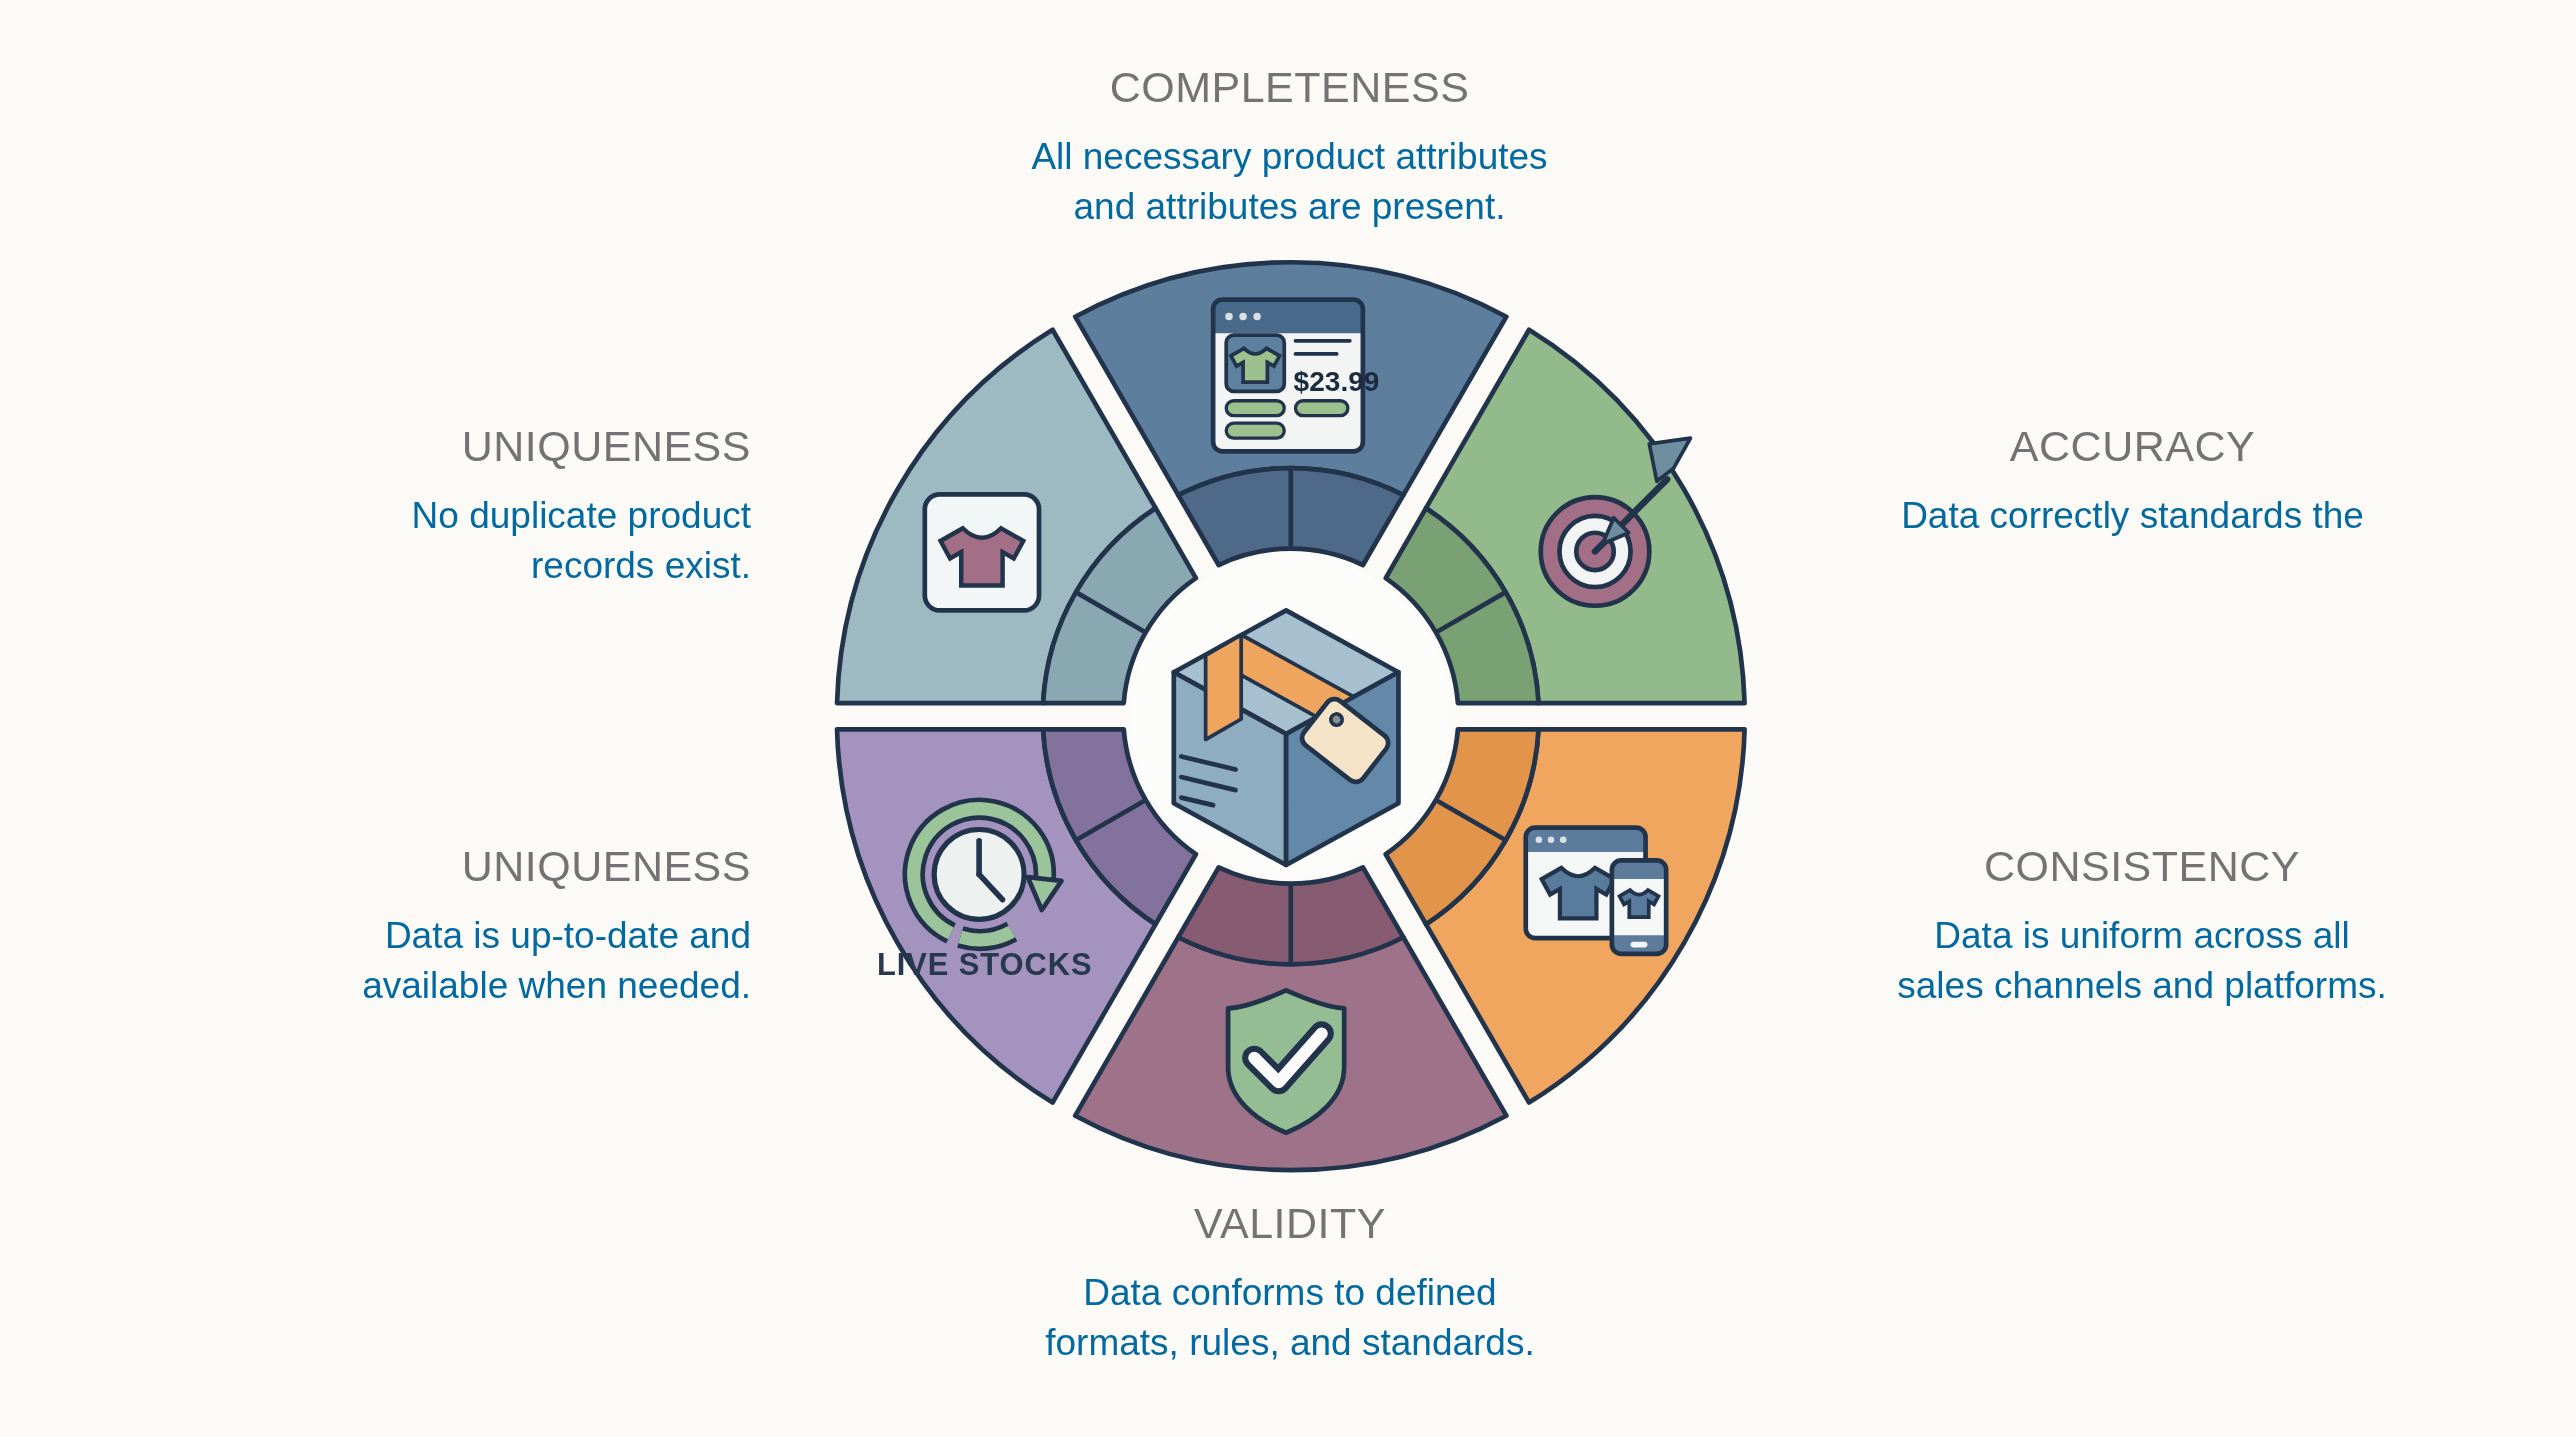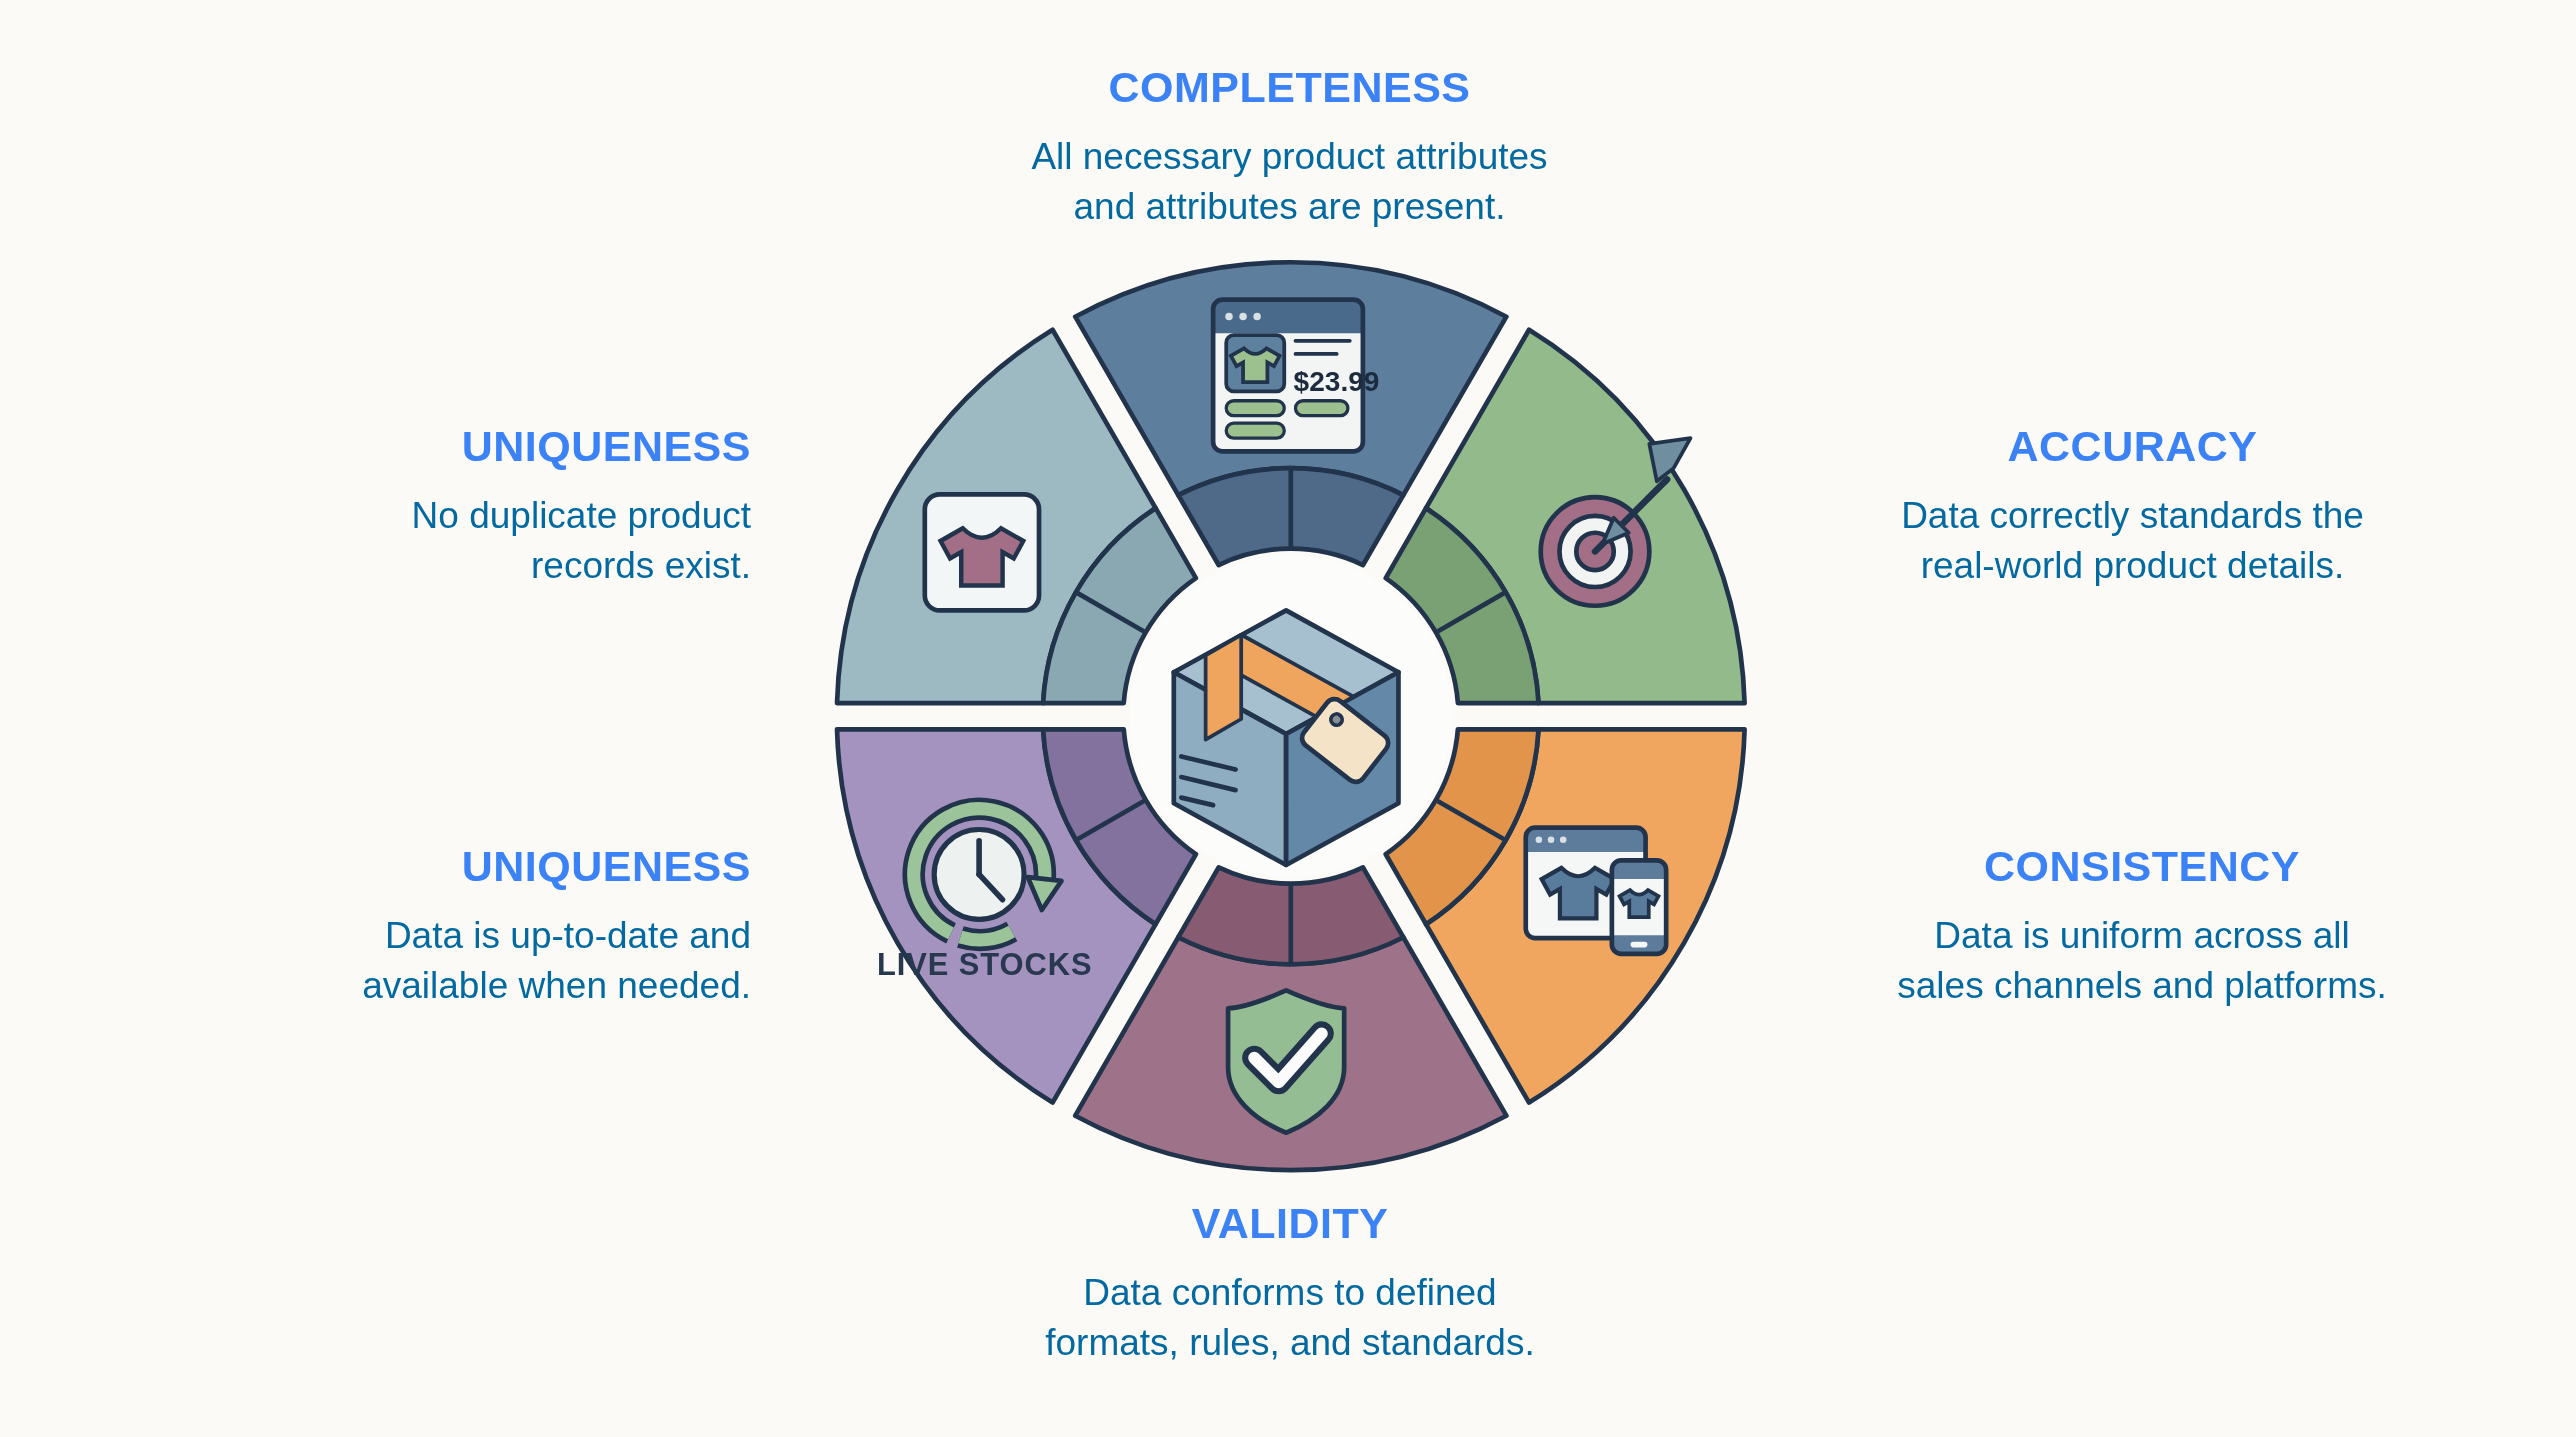--- a/index.html
+++ b/index.html
@@ -4,22 +4,22 @@
 <style>
   html,body{margin:0;padding:0;}
   body{
     width:2576px;height:1438px;position:relative;overflow:hidden;
     background:#fbfaf7;
     font-family:"Liberation Sans", sans-serif;
   }
   .label-block{position:absolute;}
   .label-block h2{
     margin:0 0 19px 0;
-    font-size:43px;line-height:51px;font-weight:bold;
-    letter-spacing:0.5px;color:#3b82f6;
+    font-size:43px;line-height:51px;font-weight:normal;
+    letter-spacing:0.5px;color:#737373;
   }
   .label-block .desc{
     font-size:37px;line-height:50px;color:#0369a1;
   }
   .align-center{text-align:center;}
   .align-right{text-align:right;}
   .align-left{text-align:center;}
   #block-completeness{left:915px;top:62px;width:749px;}
   #block-uniqueness{left:309px;top:421px;width:442px;}
   #block-accuracy{left:1833px;top:421px;width:599px;}
@@ -165,21 +165,20 @@
   <div class="desc">
     <div>No duplicate product</div>
     <div>records exist.</div>
   </div>
 </div>
 
 <div id="block-accuracy" class="label-block align-left">
   <h2>ACCURACY</h2>
   <div class="desc">
     <div>Data correctly standards the</div>
-    <div>real-world product details.</div>
   </div>
 </div>
 
 <div id="block-timeliness" class="label-block align-right">
   <h2>UNIQUENESS</h2>
   <div class="desc">
     <div>Data is up-to-date and</div>
     <div>available when needed.</div>
   </div>
 </div>

